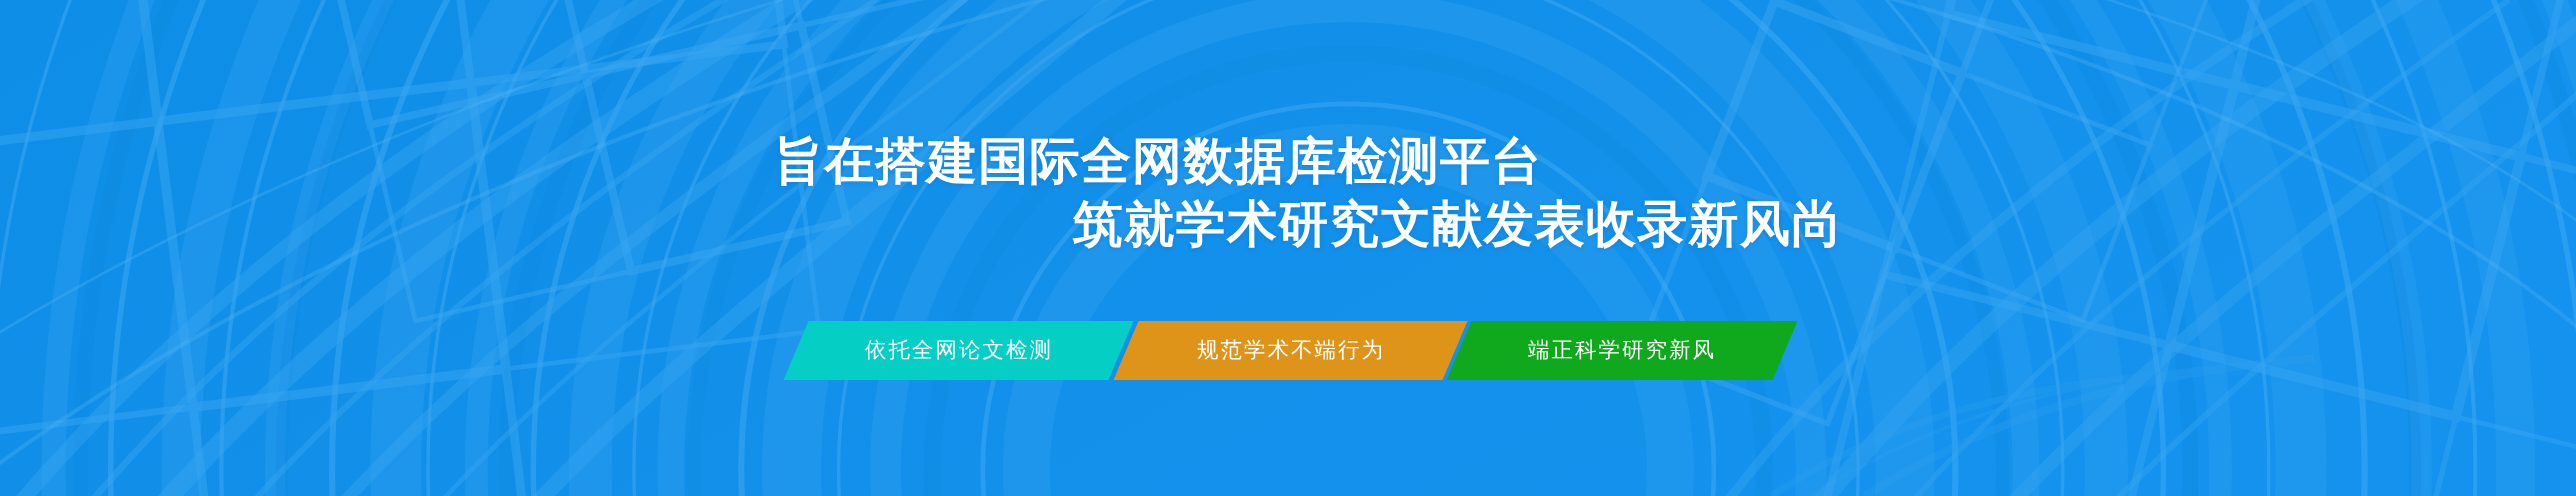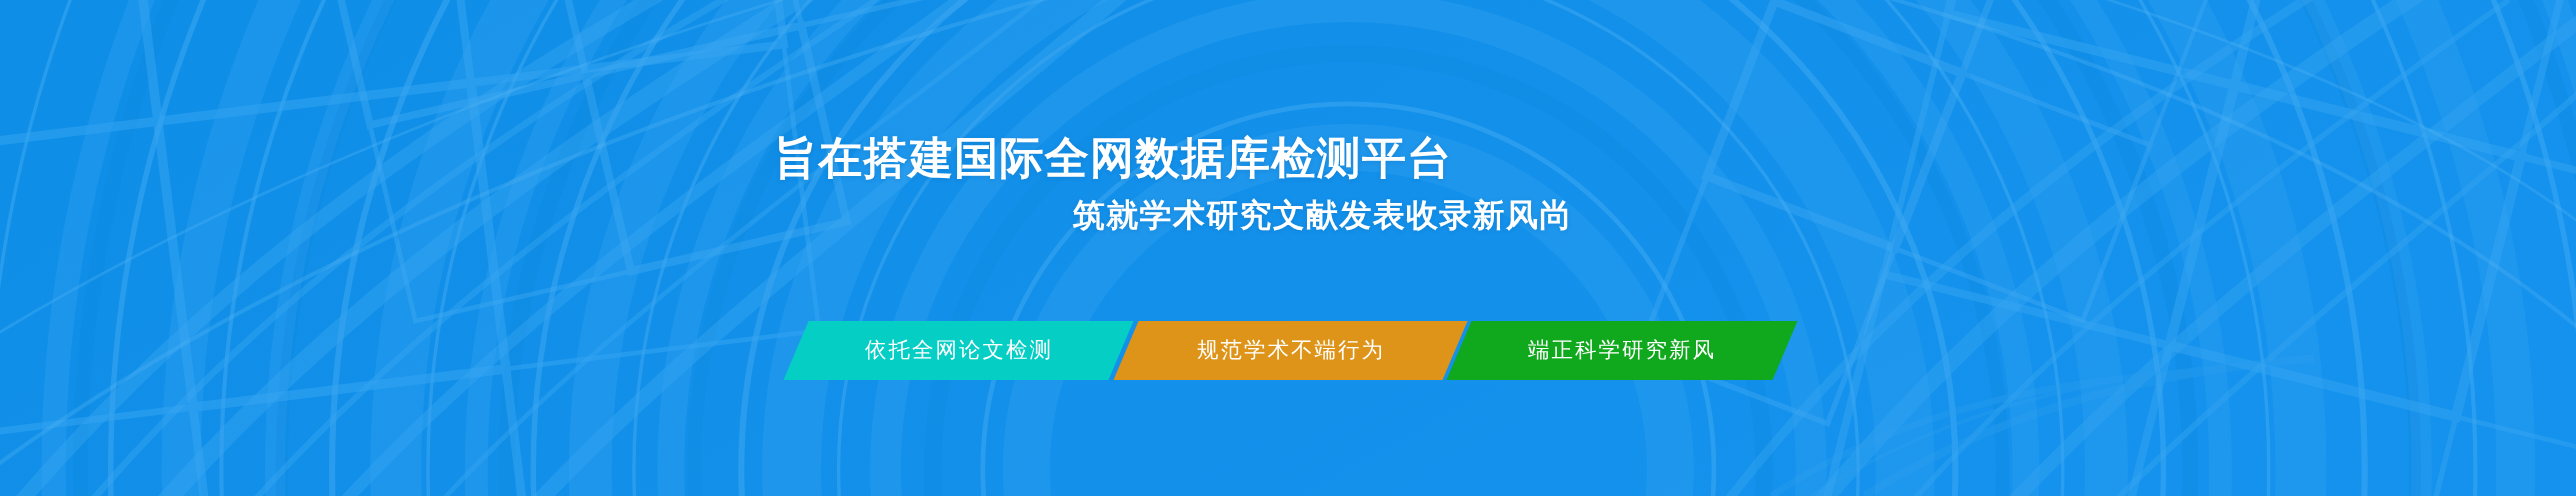--- a/index.html
+++ b/index.html
@@ -34,26 +34,26 @@
     color: #ffffff;
     font-weight: bold;
     white-space: nowrap;
     letter-spacing: 1.3px;
     line-height: 1;
     text-shadow: 0 1.3px 4px rgba(8,70,125,0.18);
   }
   #headline-line-1 {
     left: 773px;
     top: 136px;
-    font-size: 44px;
+    font-size: 50px;
   }
   #headline-line-2 {
     left: 1073px;
     top: 199px;
-    font-size: 32px;
+    font-size: 50px;
     text-align: center;
   }
   .tag-row {
     position: absolute;
     left: 0;
     top: 321px;
     height: 59px;
     width: 100%;
   }
   .tag {

